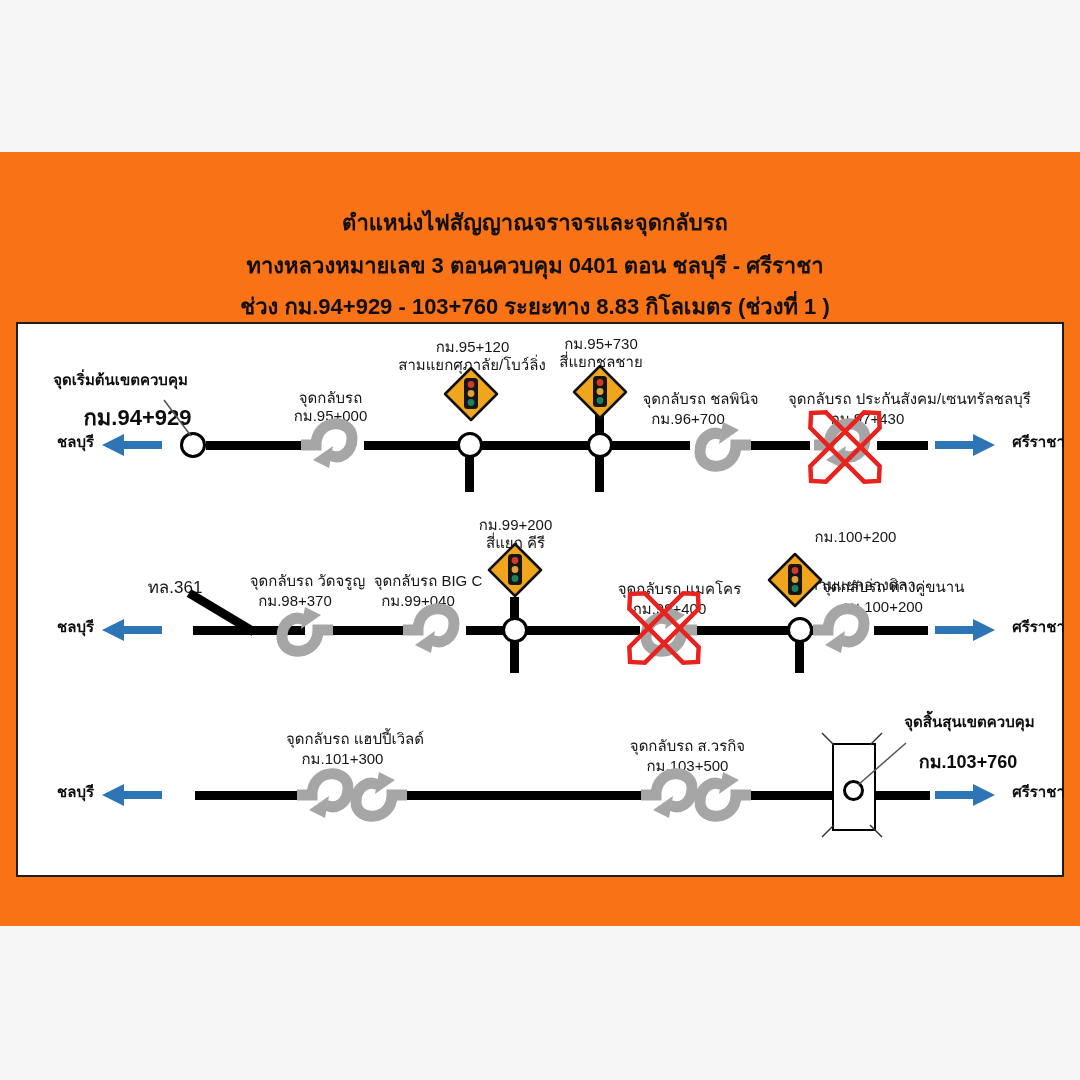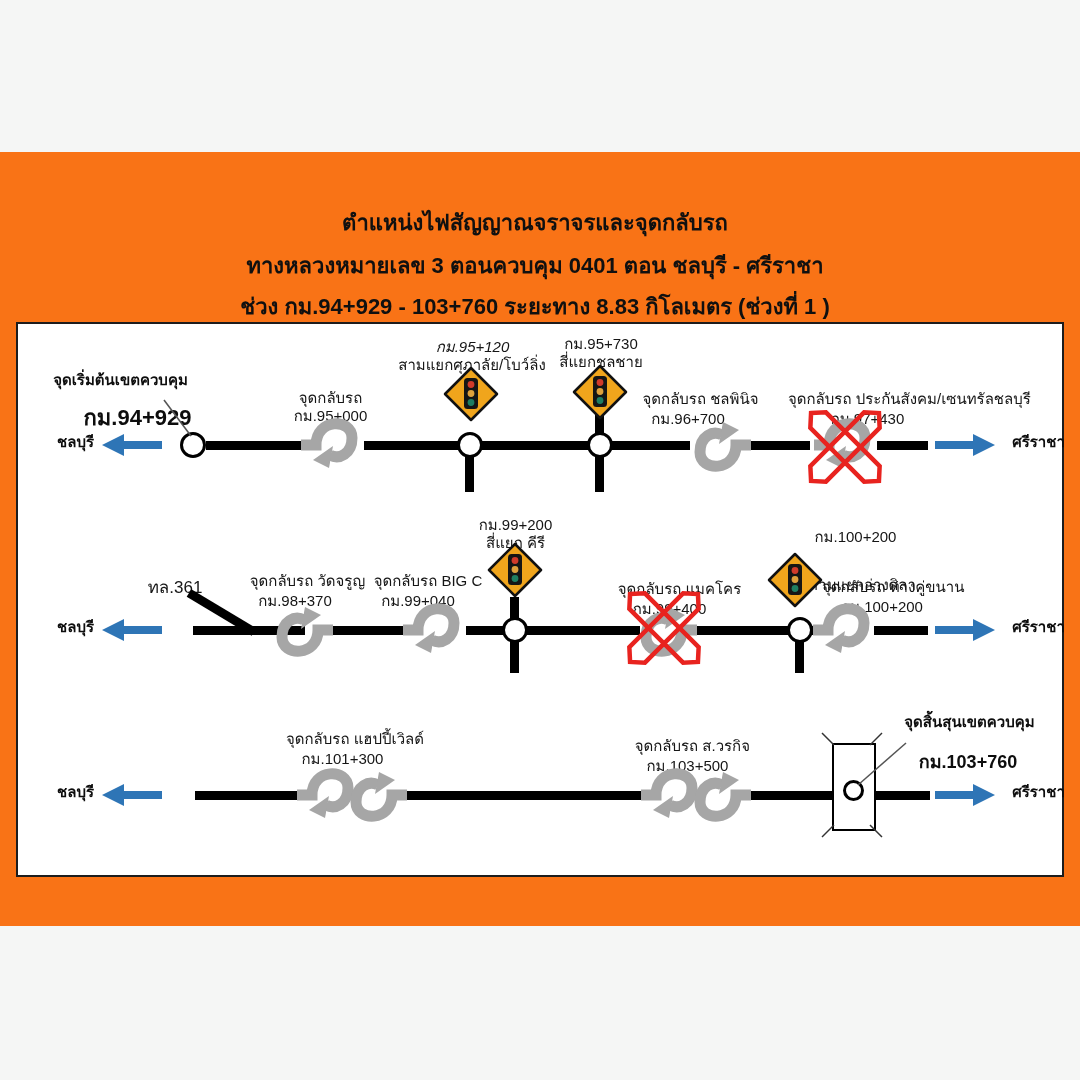--- a/index.html
+++ b/index.html
@@ -79,21 +79,21 @@
   <div class="road" style="left:877px;top:441px;width:51px;"></div>
 
   <div class="jcircle" style="left:180px;top:432px;"></div>
 
   <div class="lbl" style="left:278px;top:389px;width:105px;">จุดกลับรถ</div>
   <div class="lbl" style="left:278px;top:407px;width:105px;">กม.95+000</div>
   <svg class="ut" viewBox="0 0 64 64" style="left:300px;top:405px;">
       <use href="#uturnA"></use>
     </svg>
 
-  <div class="lbl" style="left:400px;top:338px;width:145px;font-style:italic;">กม.95+120</div>
+  <div class="lbl" style="left:400px;top:338px;width:145px;">กม.95+120</div>
   <div class="lbl" style="left:388px;top:356px;width:168px;">สามแยกศุภาลัย/โบว์ลิ่ง</div>
   <div class="leg" style="left:465px;top:452px;height:40px;"></div>
   <div class="jcircle" style="left:457px;top:432px;"></div>
   <svg class="sign" viewBox="0 0 56 56" style="left:443px;top:366px;">
       <use href="#signTL"></use>
     </svg>
 
   <div class="lbl" style="left:536px;top:335px;width:130px;">กม.95+730</div>
   <div class="lbl" style="left:536px;top:353px;width:130px;">สี่แยกชลชาย</div>
   <div class="leg" style="left:595px;top:412px;height:26px;"></div>
@@ -195,21 +195,21 @@
 
   <div class="lbl" style="left:280px;top:730px;width:150px;">จุดกลับรถ แฮปปี้เวิลด์</div>
   <div class="lbl" style="left:280px;top:750px;width:125px;">กม.101+300</div>
   <svg class="ut" viewBox="0 0 64 64" style="left:296px;top:755px;">
       <use href="#uturnA"></use>
     </svg>
   <svg class="ut" viewBox="0 0 64 64" style="left:344px;top:771px;">
       <use href="#uturnA" transform="rotate(180 32 32)"></use>
     </svg>
 
-  <div class="lbl" style="left:625px;top:737px;width:125px;text-align:right;">จุดกลับรถ ส.วรกิจ</div>
+  <div class="lbl" style="left:625px;top:737px;width:125px;">จุดกลับรถ ส.วรกิจ</div>
   <div class="lbl" style="left:635px;top:757px;width:105px;">กม.103+500</div>
   <svg class="ut" viewBox="0 0 64 64" style="left:640px;top:755px;">
       <use href="#uturnA"></use>
     </svg>
   <svg class="ut" viewBox="0 0 64 64" style="left:688px;top:771px;">
       <use href="#uturnA" transform="rotate(180 32 32)"></use>
     </svg>
 
   <div class="bridge"></div>
   <div class="jcircle sm" style="left:843px;top:780px;"></div>

